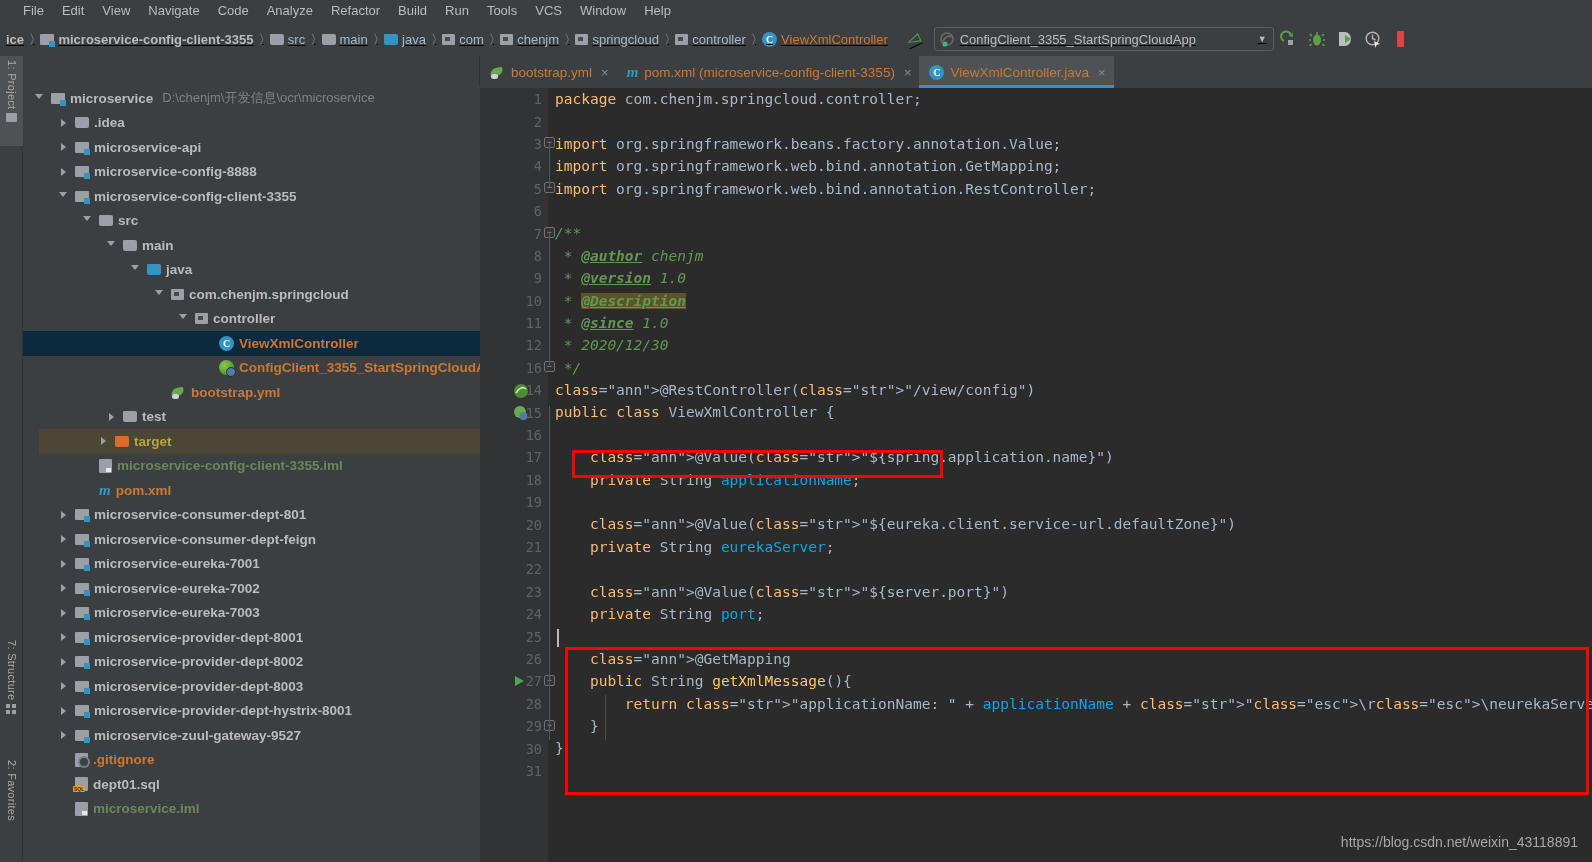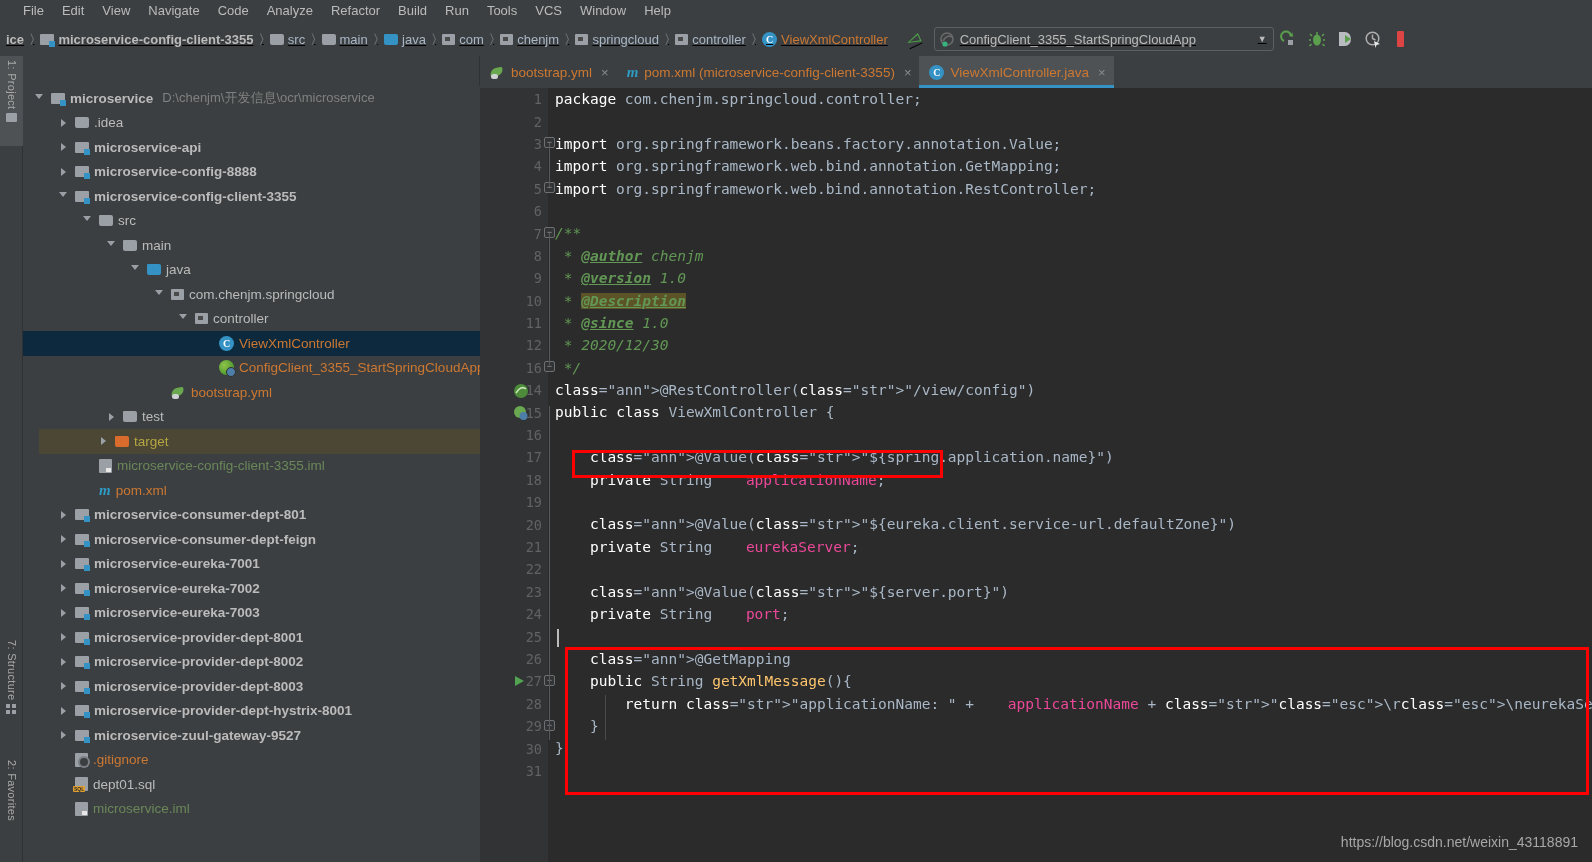--- a/index.html
+++ b/index.html
@@ -139,21 +139,21 @@
   }
   .trow {
     height: 24.5px; display: flex; align-items: center; white-space: nowrap;
     font-size: 13.5px; color: #bbbbbb; padding-right: 4px;
   }
   .trow.sel { background: #0d293e; }
   .trow.hl { background: #4b4734; margin-left: 16px; }
   .tw { width: 16px; display:flex; align-items:center; justify-content:center; flex:0 0 16px; }
   .tri { width:0; height:0; border-left: 5px solid #9aa0a6; border-top: 4px solid transparent; border-bottom: 4px solid transparent; }
   .tri.down { border-left: 4px solid transparent; border-right: 4px solid transparent; border-top: 5px solid #9aa0a6; }
-  .tlabel { margin-left: 5px; }
+  .tlabel { margin-left: 5px; font-weight: bold; }
   .tlabel.bold { font-weight: bold; }
   .tlabel.red { color: #cc7832; }
   .tlabel.green { color: #6a8759; }
   .tlabel.yellow { color: #b5a642; }
   .tpath { margin-left: 9px; color: #808080; font-weight: normal; font-size: 13px; }
 
   
   .editor-area {
     position: absolute; left: 480px; top: 56px; width: 1112px; height: 806px; background: #2b2b2b;
   }
@@ -189,25 +189,25 @@
     color: #9aa0a6; font-size: 9px; line-height: 9px; text-align: center;
   }
   .foldline { position: absolute; left: 69px; width: 1px; background: #555a5e; }
 
   .code {
     position: absolute; left: 75px; top: 0; width: 1037px; height: 774px;
     font-family: "DejaVu Sans Mono", monospace; font-size: 14.5px;
     color: #a9b7c6; white-space: pre;
   }
   .cline { height: 22.4px; line-height: 22.4px; }
-  .kw  { color: #ffffff; }
+  .kw  { color: #fdba74; }
   .cmt { color: #629755; font-style: italic; }
   .tag { color: #629755; font-style: italic; font-weight: bold; text-decoration: underline; }
   .tag-hl { background: #5c5326; }
-  .fld { color: #ec4899; margin-left: 25px; }
+  .fld { color: #0ea5e9; }
   .mth { color: #ffc66d; }
 
   .caret { position: absolute; width: 2px; background: #bbbbbb; }
 
   .redbox { position: absolute; border: 3px solid #ff0000; pointer-events: none; }
 
   .watermark {
     position: absolute; right: 14px; bottom: 12px; color: #a7a7a7; font-size: 14px;
   }
   .indent-guide { position: absolute; width: 1px; background: #4b4b4b; }

